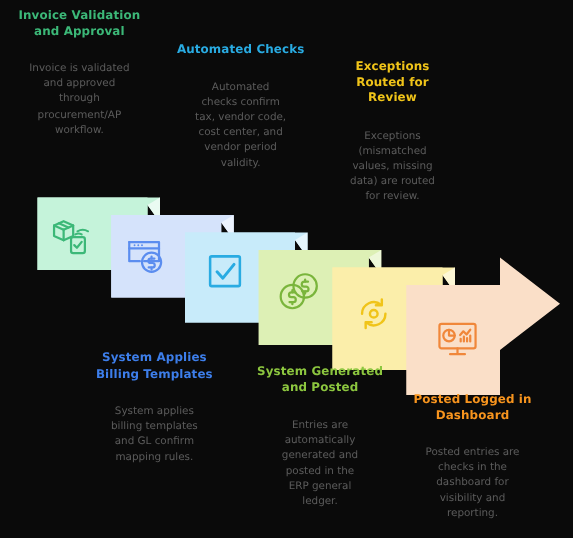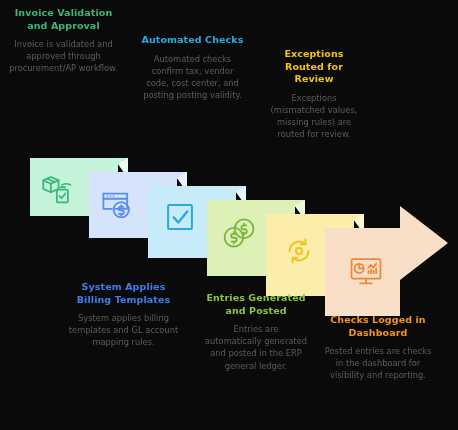--- a/index.html
+++ b/index.html
@@ -25,21 +25,21 @@
     font-weight: 700;
     font-size: 9.5px;
     line-height: 12.5px;
     letter-spacing: .1px;
     margin: 0 0 6px 0;
   }
   .step-desc {
     font-size: 8.3px;
     line-height: 12.2px;
     color: #5c5c5c;
-    margin: 0;
+    margin: 16px;
   }
 
   
   #flow {
     position: absolute;
     left: 0;
     top: 0;
     width: 458px;
     height: 430px;
     pointer-events: none;
@@ -170,36 +170,36 @@
 
   </div>
 
   <div class="label-block" style="left:6px; top:7px; width:115px;">
     <div class="step-title" style="color:#3cb878;">Invoice Validation and Approval</div>
     <div class="step-desc">Invoice is validated and approved through procurement/AP workflow.</div>
   </div>
 
   <div class="label-block" style="left:140px; top:34px; width:105px;">
     <div class="step-title" style="color:#29abe2;">Automated Checks</div>
-    <div class="step-desc">Automated checks confirm tax, vendor code, cost center, and posting posting validity.</div>
+    <div class="step-desc">Automated checks confirm tax, vendor code, cost center, and vendor period validity.</div>
   </div>
 
   <div class="label-block" style="left:264px; top:48px; width:100px;">
     <div class="step-title" style="color:#f0c419;">Exceptions Routed for Review</div>
-    <div class="step-desc">Exceptions (mismatched values, missing rules) are routed for review.</div>
+    <div class="step-desc">Exceptions (mismatched values, missing data) are routed for review.</div>
   </div>
 
   <div class="label-block" style="left:66px; top:281px; width:115px;">
     <div class="step-title" style="color:#3d7eea;">System Applies Billing Templates</div>
-    <div class="step-desc">System applies billing templates and GL account mapping rules.</div>
+    <div class="step-desc">System applies billing templates and GL confirm mapping rules.</div>
   </div>
 
   <div class="label-block" style="left:204px; top:292px; width:104px;">
-    <div class="step-title" style="color:#8cc63f;">Entries Generated and Posted</div>
+    <div class="step-title" style="color:#8cc63f;">System Generated and Posted</div>
     <div class="step-desc">Entries are automatically generated and posted in the ERP general ledger.</div>
   </div>
 
   <div class="label-block" style="left:322px; top:314px; width:112px;">
-    <div class="step-title" style="color:#f7941e;">Checks Logged in Dashboard</div>
+    <div class="step-title" style="color:#f7941e;">Posted Logged in Dashboard</div>
     <div class="step-desc">Posted entries are checks in the dashboard for visibility and reporting.</div>
   </div>
 
 </div>
 
 </body></html>

